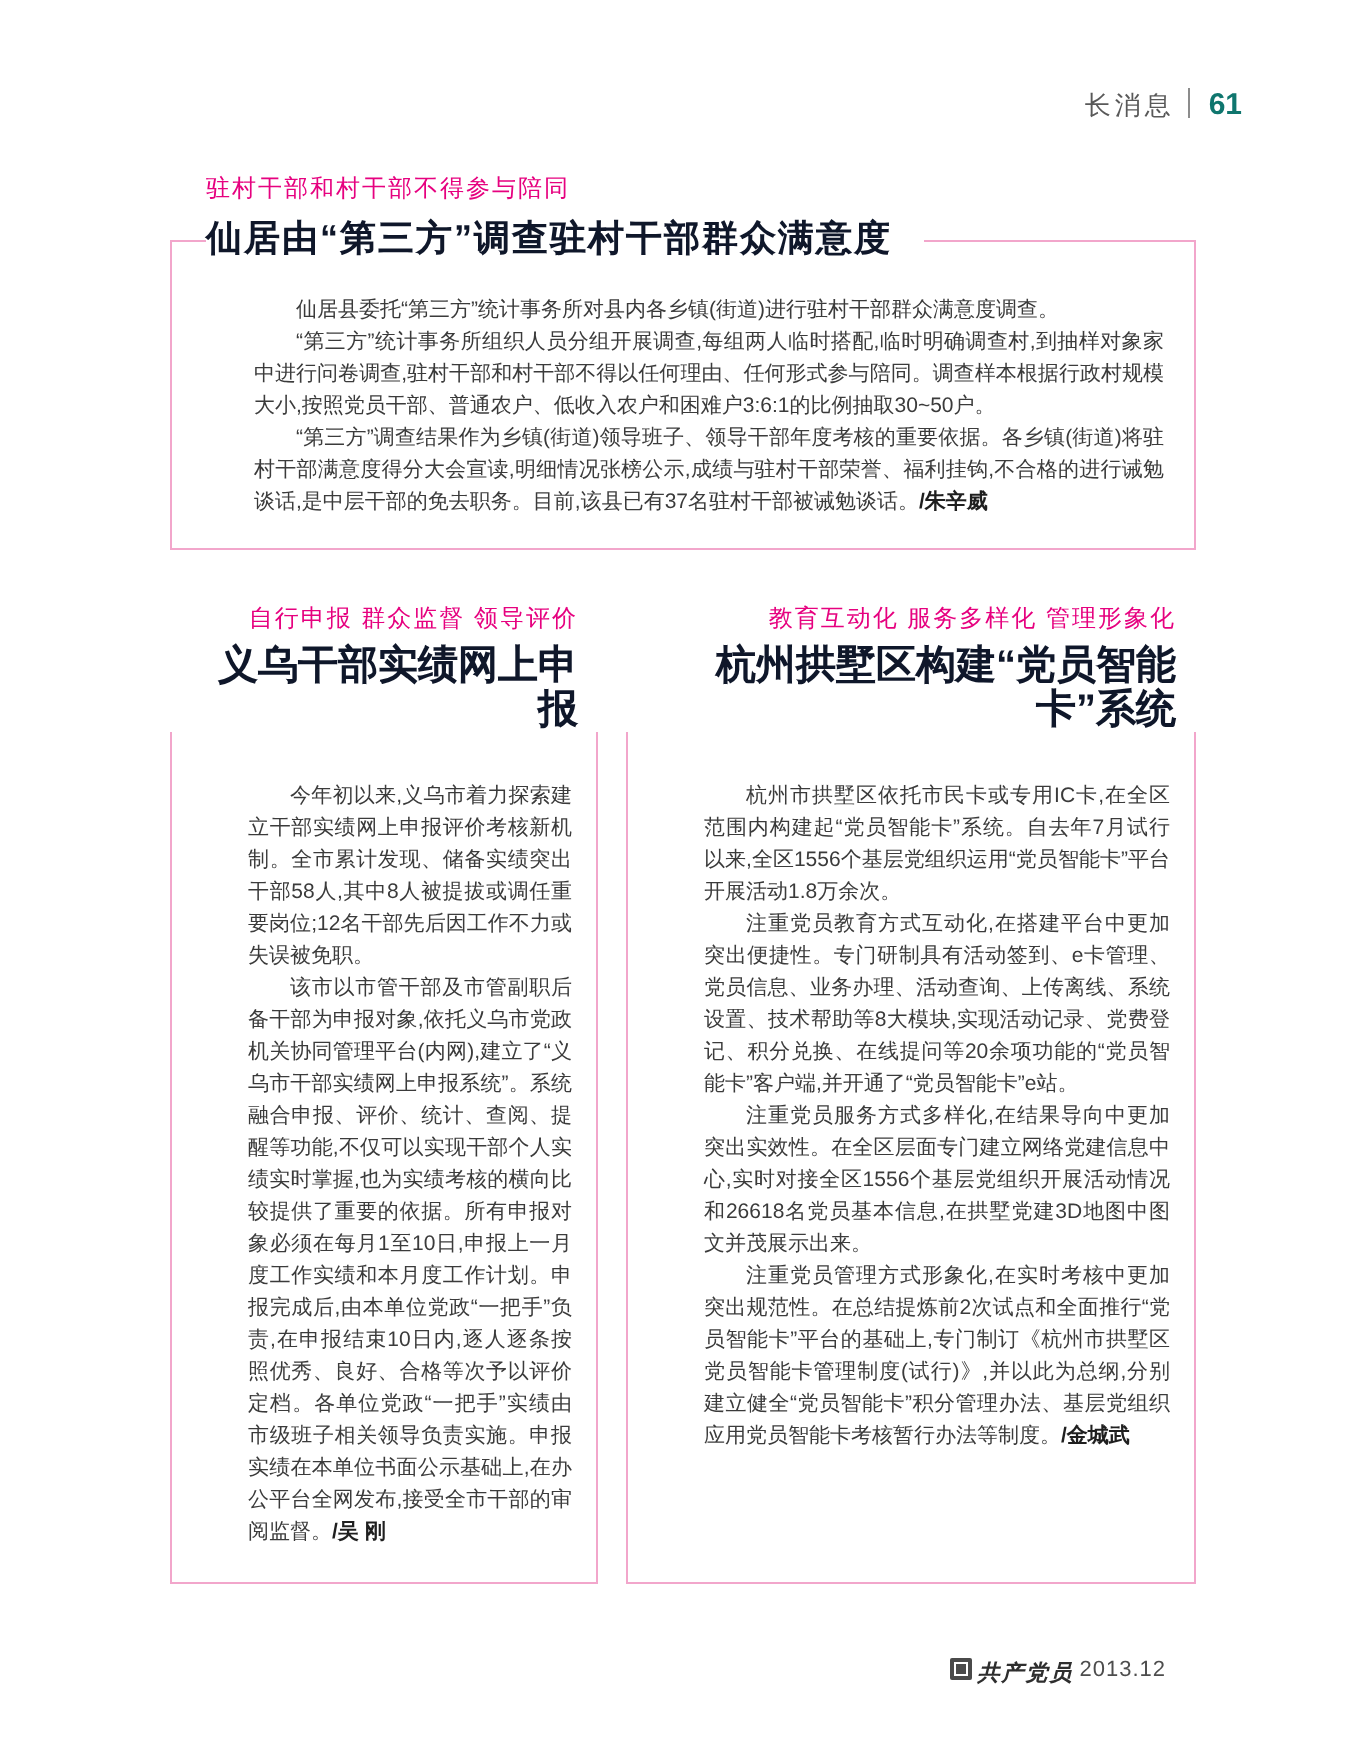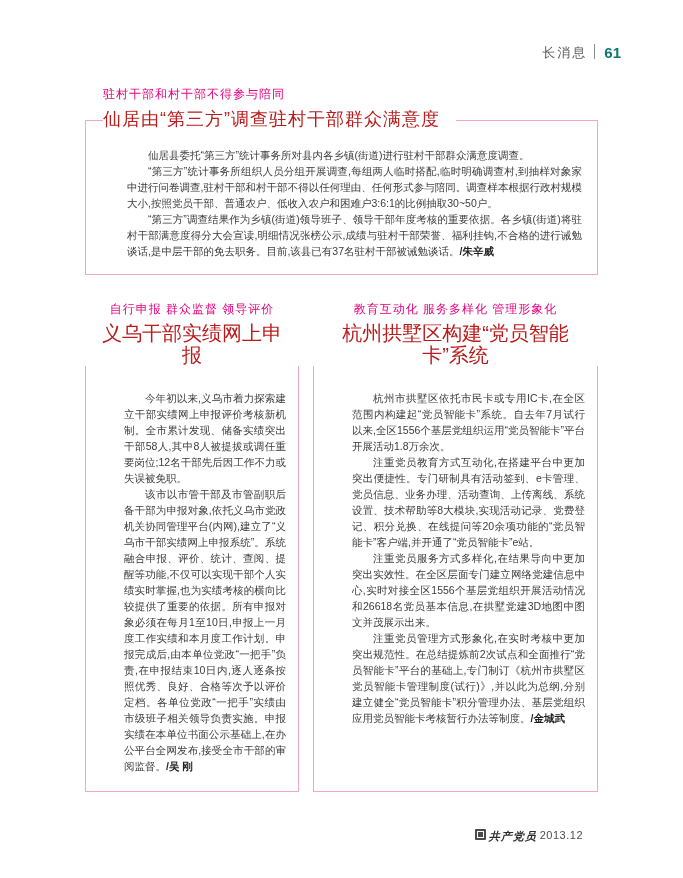--- a/index.html
+++ b/index.html
@@ -55,32 +55,32 @@
   .article.col .frame { top: 32px; }
   .head-wrap { position: relative; z-index: 1; }
   .head-wrap.left { padding-left: 18px; }
   .head-wrap.center { text-align: center; }
   .head {
     display: inline-block;
     background: #ffffff;
     text-align: inherit;
   }
   .head-wrap.left .head { padding-right: 16px; text-align: left; }
-  .head-wrap.center .head { padding: 0 10px; text-align: center; }
+  .head-wrap.center .head { padding: 0 10px; text-align: right; }
   .kicker {
     color: #e6017f;
     font-weight: normal;
     font-size: 12px;
     line-height: 16px;
     letter-spacing: 1px;
     margin-bottom: 5px;
   }
   .title {
-    color: #b91c1c;
-    font-weight: normal;
+    color: #0f172a;
+    font-weight: bold;
     font-size: 18px;
     line-height: 24px;
     letter-spacing: 1px;
   }
   .article.col .title { font-size: 20px; line-height: 22px; letter-spacing: 0; }
   .body { position: relative; z-index: 0; margin-left: 26px; }
   .article.top .body { padding: 16px 16px 16px; }
   .article.col .body { padding: 24px 13px 18px; }
   .body p {
     font-size: 10.5px;

